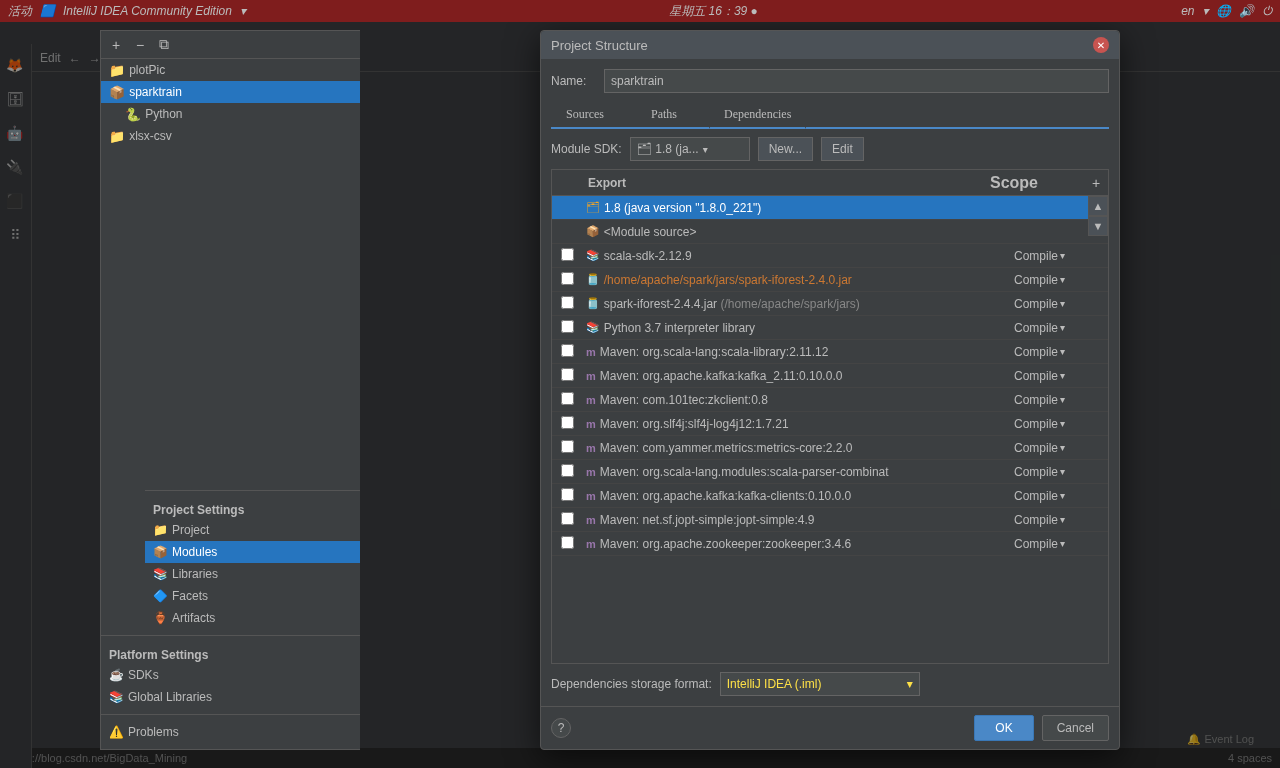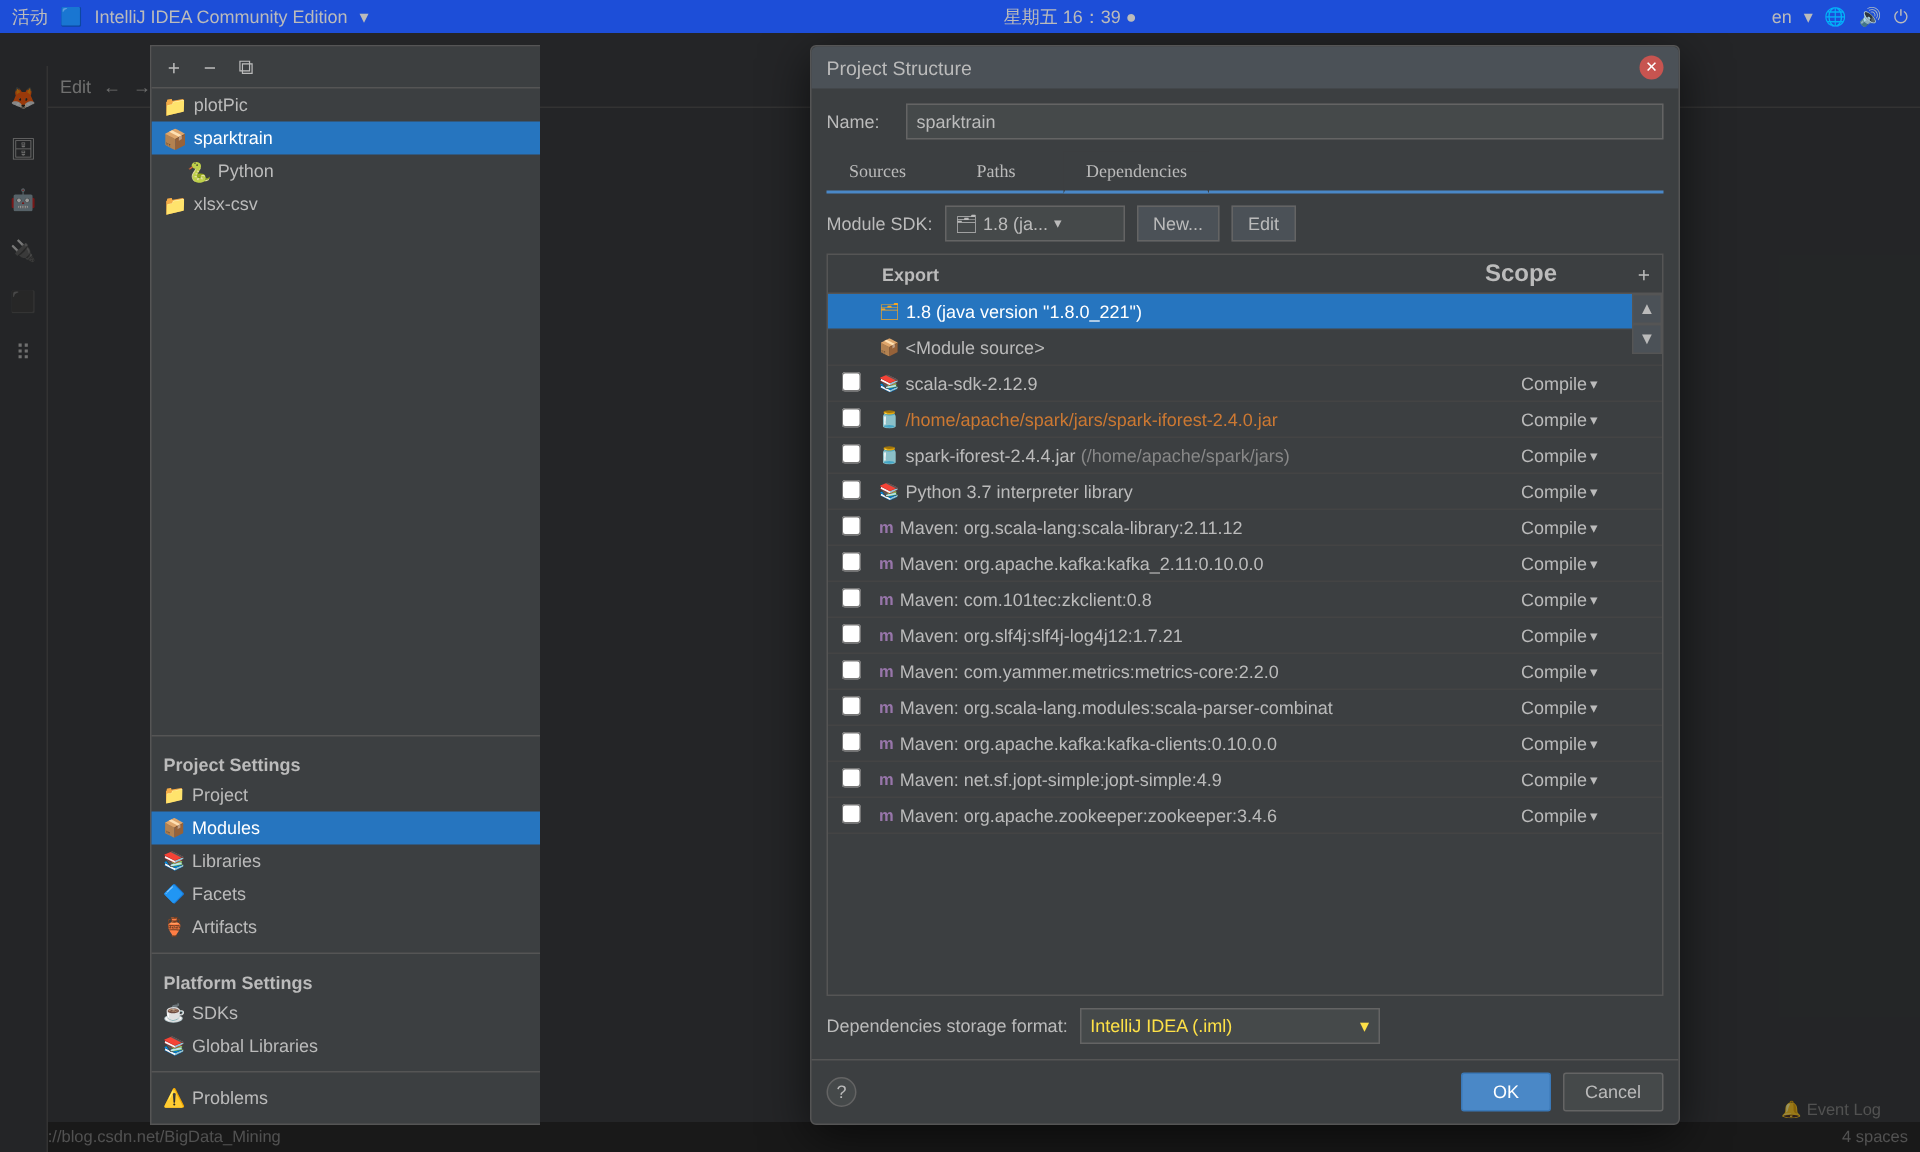--- a/index.html
+++ b/index.html
@@ -12,26 +12,27 @@
       height: 768px;
       overflow: hidden;
       position: relative;
     }
 
     
     .taskbar {
       position: absolute;
       top: 0; left: 0; right: 0;
       height: 22px;
-      background: #1d4ed8;
+      background: #7f1d1d;
       display: flex;
       align-items: center;
       justify-content: space-between;
       padding: 0 8px;
       z-index: 100;
+      font-style: italic;
     }
     .taskbar-left { display: flex; align-items: center; gap: 8px; color: #bbbbbb; font-size: 12px; }
     .taskbar-center { color: #bbbbbb; font-size: 12px; }
     .taskbar-right { display: flex; align-items: center; gap: 8px; color: #bbbbbb; font-size: 12px; }
 
     
     .ide-bg {
       position: absolute;
       top: 22px; left: 0; right: 0; bottom: 0;
       background: #3c3f41;
@@ -534,21 +535,21 @@
     <div class="ps-tree-item indent1">
       <span class="python-icon">🐍</span>
       <span>Python</span>
     </div>
     <div class="ps-tree-item">
       <span class="folder-icon">📁</span>
       <span>xlsx-csv</span>
     </div>
   </div>
 
-  <div style="border-top:1px solid #555; padding: 6px 0;">
+  <div style="border-top:1px solid #555; padding: 6px 0; margin-left: 44px;">
     <div class="ps-section-header">Project Settings</div>
     <div class="ps-tree-item">
       <span>📁</span>
       <span>Project</span>
     </div>
     <div class="ps-tree-item selected" style="background:#2675bf;color:white;">
       <span>📦</span>
       <span>Modules</span>
     </div>
     <div class="ps-tree-item">

